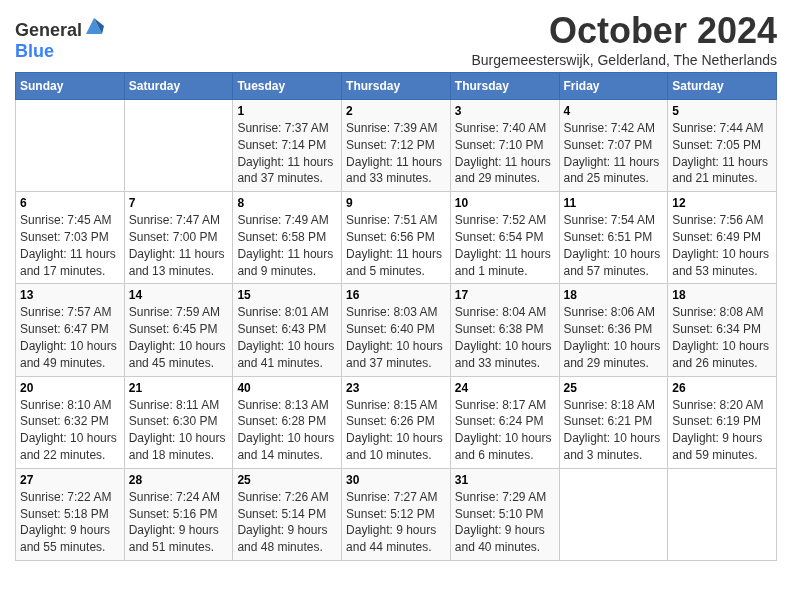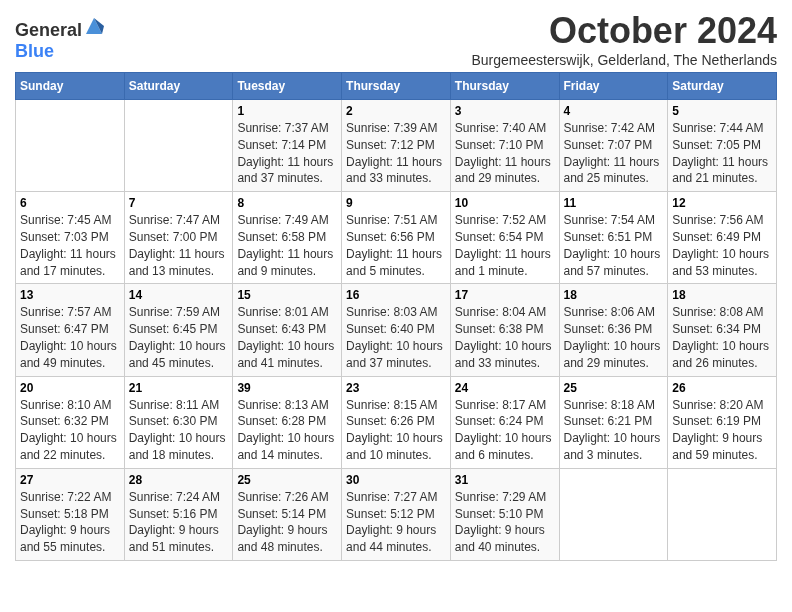--- a/index.html
+++ b/index.html
@@ -207,21 +207,21 @@
       <tr>
         <td>
           <div class="day-num">20</div>
           <div class="day-info">Sunrise: 8:10 AM<br>Sunset: 6:32 PM<br>Daylight: 10 hours and 22 minutes.</div>
         </td>
         <td>
           <div class="day-num">21</div>
           <div class="day-info">Sunrise: 8:11 AM<br>Sunset: 6:30 PM<br>Daylight: 10 hours and 18 minutes.</div>
         </td>
         <td>
-          <div class="day-num">39</div>
+          <div class="day-num">40</div>
           <div class="day-info">Sunrise: 8:13 AM<br>Sunset: 6:28 PM<br>Daylight: 10 hours and 14 minutes.</div>
         </td>
         <td>
           <div class="day-num">23</div>
           <div class="day-info">Sunrise: 8:15 AM<br>Sunset: 6:26 PM<br>Daylight: 10 hours and 10 minutes.</div>
         </td>
         <td>
           <div class="day-num">24</div>
           <div class="day-info">Sunrise: 8:17 AM<br>Sunset: 6:24 PM<br>Daylight: 10 hours and 6 minutes.</div>
         </td>

